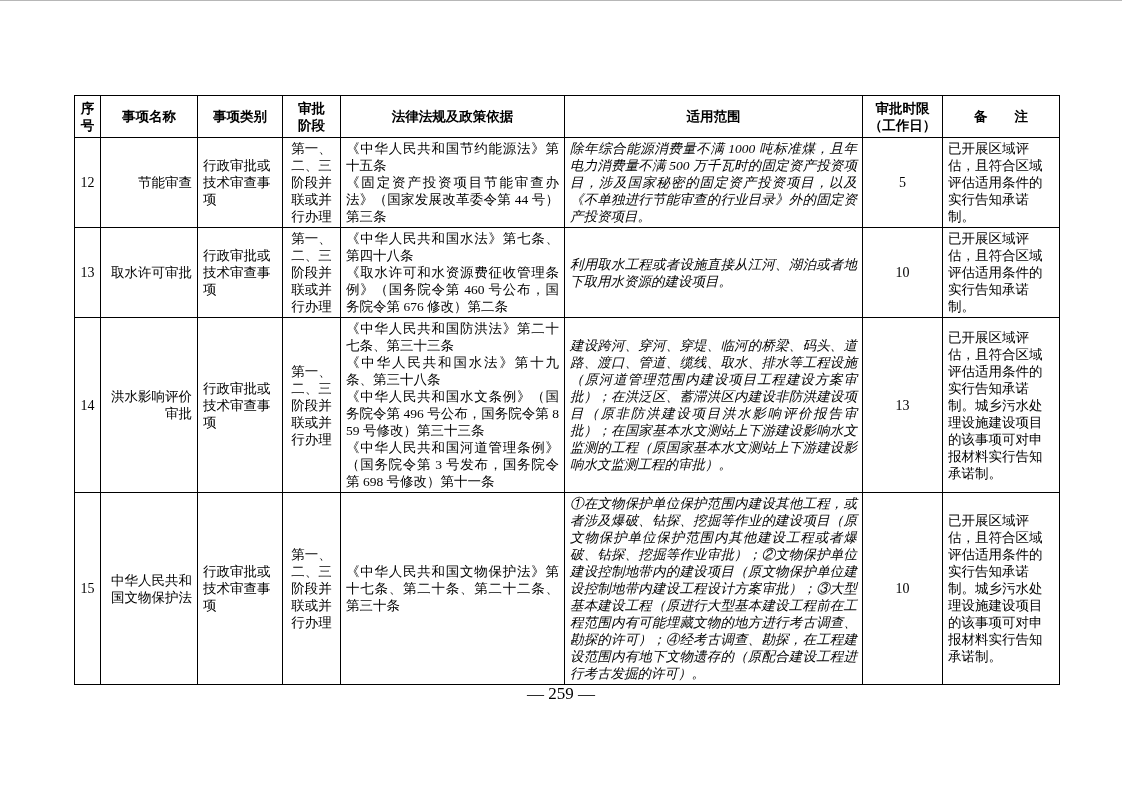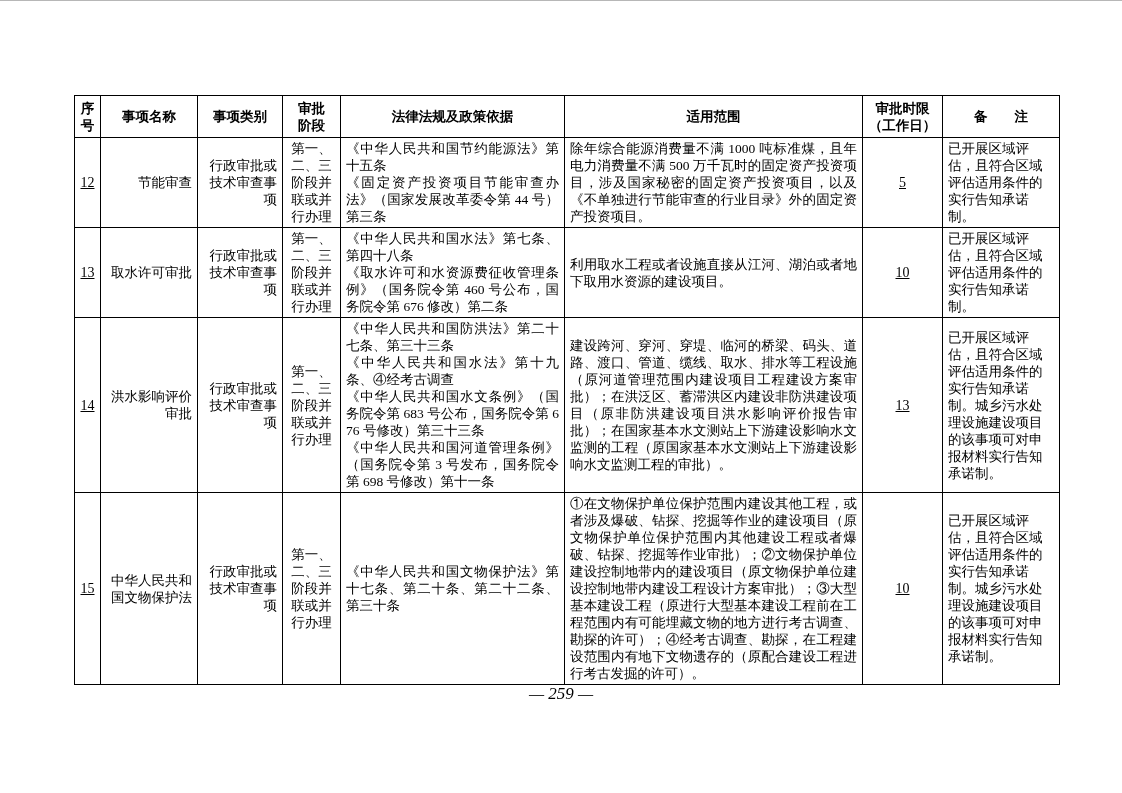--- a/index.html
+++ b/index.html
@@ -43,44 +43,43 @@
     font-weight: 700;
     font-size: 13.5px;
     text-align: center;
     line-height: 17px;
     white-space: pre-line;
   }
   td.c-num, td.c-limit {
     text-align: center;
     font-size: 14px;
     padding: 2px 2px;
-    text-decoration: underline;
   }
   td.c-name { text-align: right; padding: 2px 6px; }
-  td.c-cat  { text-align: right; padding: 2px 6px; }
+  td.c-cat  { text-align: left; padding: 2px 6px; }
   td.c-stage{ text-align: center; padding: 2px 6px; }
   td.c-legal{ text-align: left; padding: 2px 6px; margin-left: 46px; }
   td.c-legal .law { text-align: justify; }
   td.c-scope{
     text-align: justify;
     padding: 2px 6px;
+    font-style: italic;
   }
   td.c-remarks{
     text-align: left;
     padding: 2px 6px;
   }
   .page-number {
     position: absolute;
     top: 684px;
     left: 0;
     width: 1122px;
     text-align: center;
     font-size: 17px;
     font-family: "Liberation Serif", "DejaVu Serif", serif;
-    font-style: italic;
   }
 </style>
 </head>
 <body>
 
 <div class="page-top-edge"></div>
 
 <table class="approval">
   <colgroup>
     <col style="width:26px">
@@ -134,22 +133,22 @@
     <td class="c-remarks">已开展区域评估，且符合区域评估适用条件的实行告知承诺制。</td>
   </tr>
 
   <tr style="height:168px">
     <td class="c-num">14</td>
     <td class="c-name">洪水影响评价审批</td>
     <td class="c-cat">行政审批或技术审查事项</td>
     <td class="c-stage">第一、二、三阶段并联或并行办理</td>
     <td class="c-legal">
       <div class="law">《中华人民共和国防洪法》第二十七条、第三十三条</div>
-      <div class="law">《中华人民共和国水法》第十九条、④经考古调查</div>
-      <div class="law">《中华人民共和国水文条例》（国务院令第 683 号公布，国务院令第 676 号修改）第三十三条</div>
+      <div class="law">《中华人民共和国水法》第十九条、第三十八条</div>
+      <div class="law">《中华人民共和国水文条例》（国务院令第 496 号公布，国务院令第 859 号修改）第三十三条</div>
       <div class="law">《中华人民共和国河道管理条例》（国务院令第 3 号发布，国务院令第 698 号修改）第十一条</div>
     </td>
     <td class="c-scope">建设跨河、穿河、穿堤、临河的桥梁、码头、道路、渡口、管道、缆线、取水、排水等工程设施（原河道管理范围内建设项目工程建设方案审批）；在洪泛区、蓄滞洪区内建设非防洪建设项目（原非防洪建设项目洪水影响评价报告审批）；在国家基本水文测站上下游建设影响水文监测的工程（原国家基本水文测站上下游建设影响水文监测工程的审批）。</td>
     <td class="c-limit">13</td>
     <td class="c-remarks">已开展区域评估，且符合区域评估适用条件的实行告知承诺制。城乡污水处理设施建设项目的该事项可对申报材料实行告知承诺制。</td>
   </tr>
 
   <tr style="height:192px">
     <td class="c-num">15</td>
     <td class="c-name">中华人民共和国文物保护法</td>

